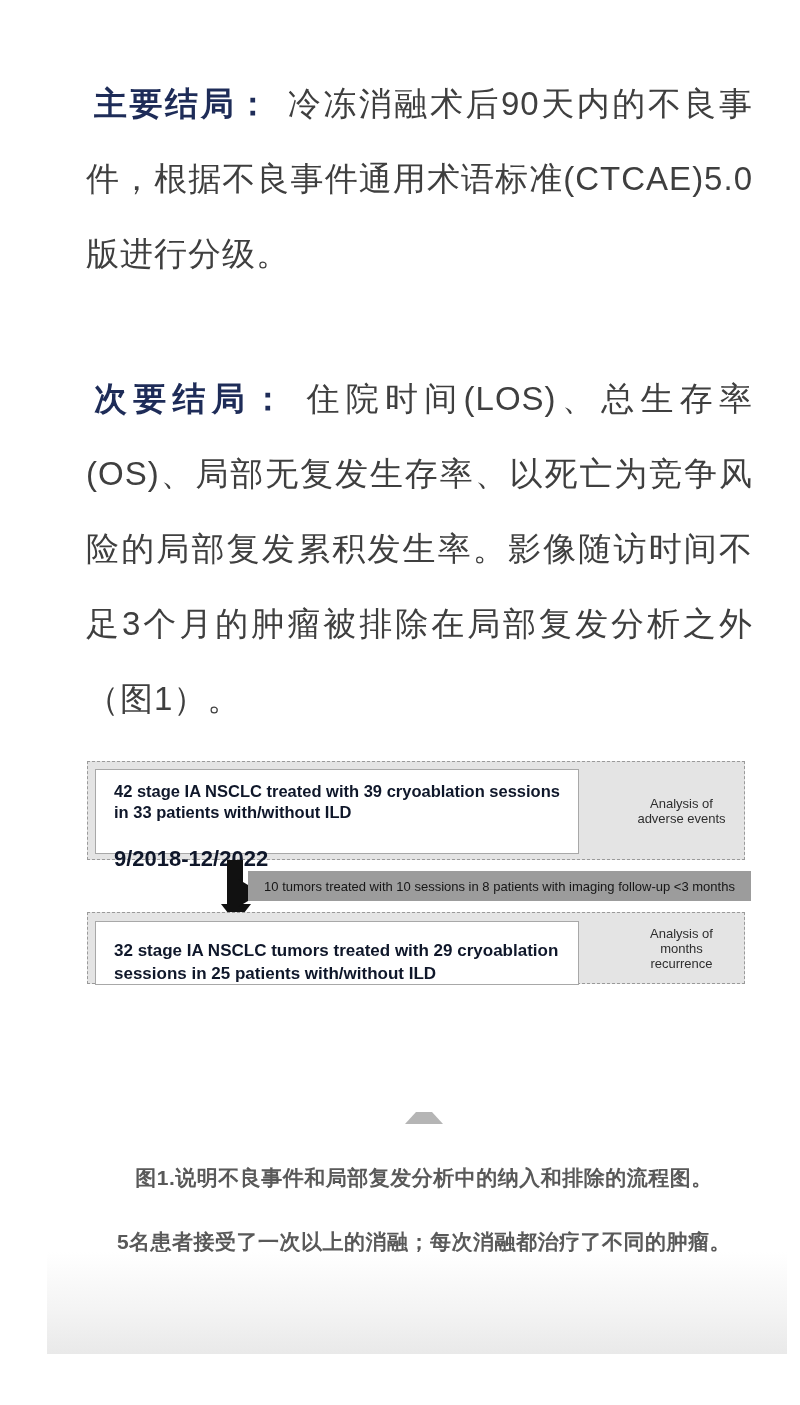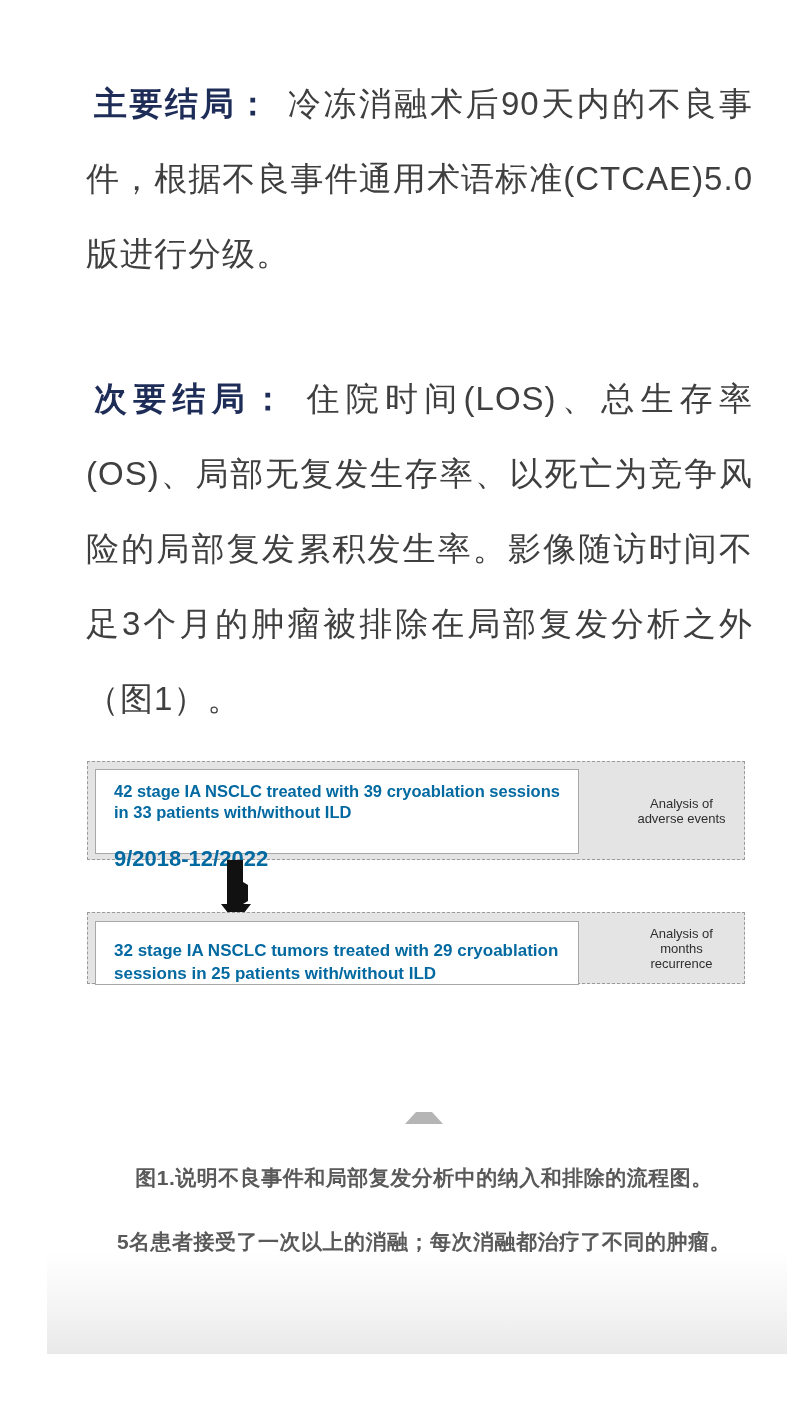--- a/index.html
+++ b/index.html
@@ -56,21 +56,21 @@
   .flow-inner{
     position:absolute;
     left:7px;top:7px;
     width:484px;
     background:#ffffff;
     border:1px solid var(--inner-border);
     padding:3px 10px 4px 10px;
     font-size:16.5px;
     font-weight:bold;
     line-height:21px;
-    color:#0369a1;
+    color:#0f172a;
   }
   .box1 .flow-inner{height:85px;}
   .box2 .flow-inner{height:64px;top:8px;padding-top:9px;font-size:17px;line-height:23px;}
   .flow-date{margin-top:9px;font-size:22px;}
   .flow-side{
     position:absolute;
     left:495px;right:4px;top:0;bottom:0;
     display:flex;align-items:center;justify-content:center;
     font-size:13px;
     color:#2e2e2e;
@@ -149,20 +149,21 @@
         <div class="flow-date">9/2018-12/2022</div>
       </div>
       <div class="flow-side">Analysis of adverse events</div>
     </div>
 
     <div class="connector">
       <div class="v-line"></div>
       <div class="v-head"></div>
       <div class="h-line"></div>
       <div class="h-head"></div>
+      <div class="band">10 tumors treated with 10 sessions in 8 patients with imaging follow-up &lt;3 months</div>
     </div>
 
     <div class="flow-outer box2">
       <div class="flow-inner">
         <div>32 stage IA NSCLC tumors treated with 29 cryoablation sessions in 25 patients with/without ILD</div>
       </div>
       <div class="flow-side">Analysis of months recurrence</div>
     </div>
 
   </div>

